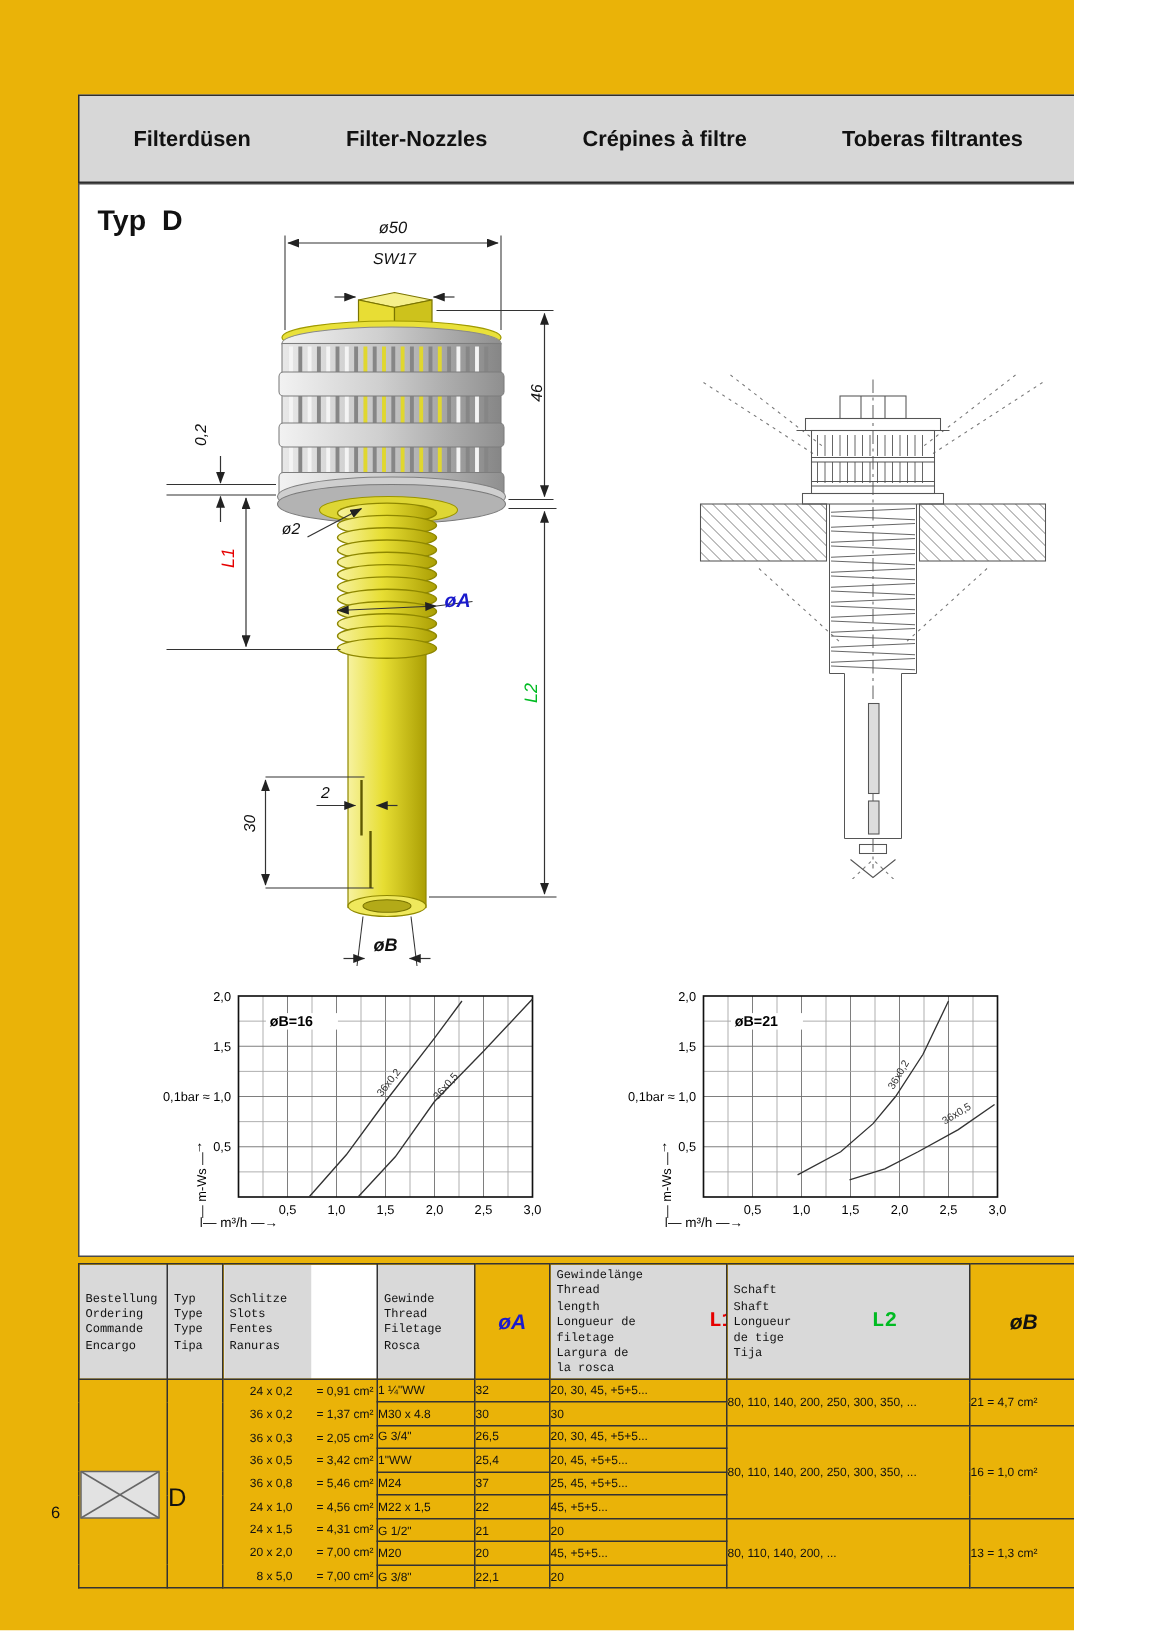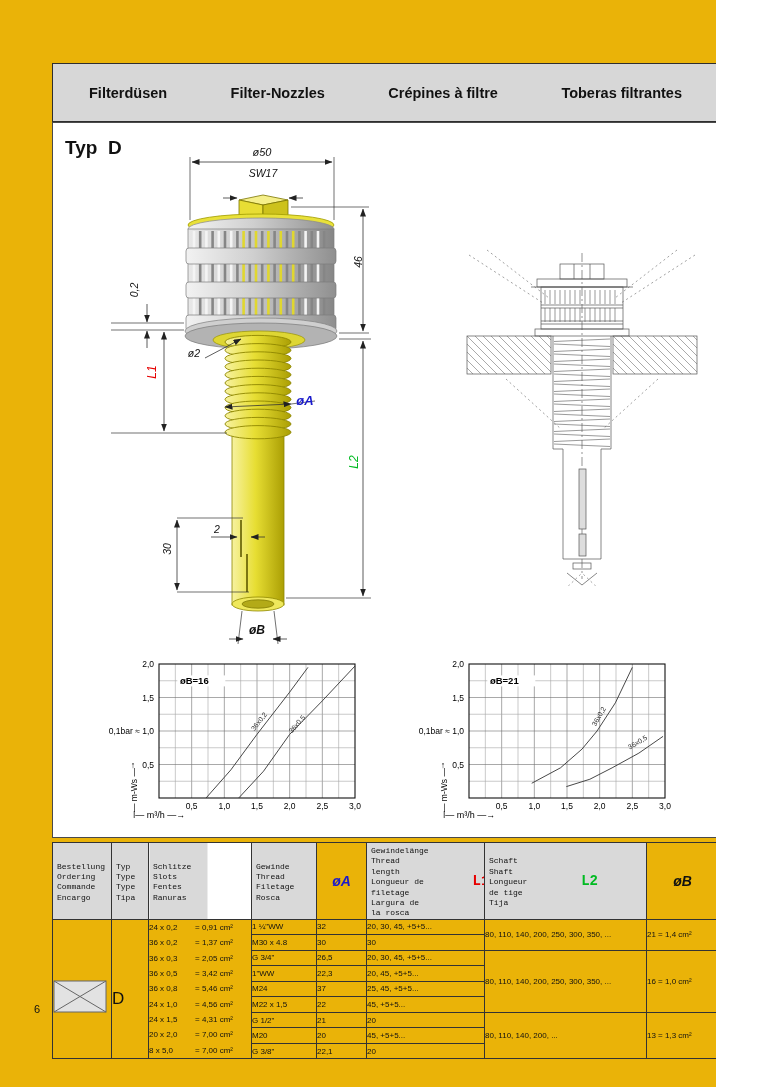--- a/index.html
+++ b/index.html
@@ -39,22 +39,22 @@
   .sym-dA{color:#1a1acc;font-style:italic;}
   .sym-L1{color:#e60000;}
   .sym-L2{color:#00bb22;}
   .sym-dB{color:#111;font-style:italic;}
   .th-flex{display:flex;align-items:center;justify-content:space-between;padding-right:8px;gap:44px;}
   .th-flex .hlines{flex:1;}
   td.c{text-align:center;}
   td.pl{padding-left:4px;}
   td.pl6{padding-left:6px;}
   .slot-line{display:flex;line-height:15.4px;height:15.4px;}
-  .slot-line .s1{width:46px;}
-  .slot-line .s2{margin-left:0;}
+  .slot-line .s1{width:46px;text-align:right;}
+  .slot-line .s2{margin-left:16px;}
   #order-cell{vertical-align:top;text-align:center;}
   #typ-cell{vertical-align:top;text-align:center;font-weight:bold;font-size:17px;}
   #page-number{position:absolute;left:34px;top:1003px;font-size:11px;}
 </style>
 </head>
 <body>
 
 <div id="page">
 
   <div id="langbar">
@@ -560,37 +560,37 @@
             </div>
             <div class="slot-line">
               <span class="s1">8 x 5,0</span>
               <span class="s2">= 7,00 cm²</span>
             </div>
           </td>
           <td class="pl">1 ¼"WW</td>
           <td class="c">32</td>
           <td class="pl">20, 30, 45, +5+5...</td>
           <td class="pl6" rowspan="2">80, 110, 140, 200, 250, 300, 350, ...</td>
-          <td class="c" rowspan="2">21 = 1,4 cm²</td>
+          <td class="c" rowspan="2">21 = 4,7 cm²</td>
         </tr>
         <tr>
           <td class="pl">M30 x 4.8</td>
           <td class="c">30</td>
           <td class="pl">30</td>
         </tr>
         <tr>
           <td class="pl">G 3/4"</td>
           <td class="c">26,5</td>
           <td class="pl">20, 30, 45, +5+5...</td>
           <td class="pl6" rowspan="4">80, 110, 140, 200, 250, 300, 350, ...</td>
           <td class="c" rowspan="4">16 = 1,0 cm²</td>
         </tr>
         <tr>
           <td class="pl">1"WW</td>
-          <td class="c">22,3</td>
+          <td class="c">25,4</td>
           <td class="pl">20, 45, +5+5...</td>
         </tr>
         <tr>
           <td class="pl">M24</td>
           <td class="c">37</td>
           <td class="pl">25, 45, +5+5...</td>
         </tr>
         <tr>
           <td class="pl">M22 x 1,5</td>
           <td class="c">22</td>

